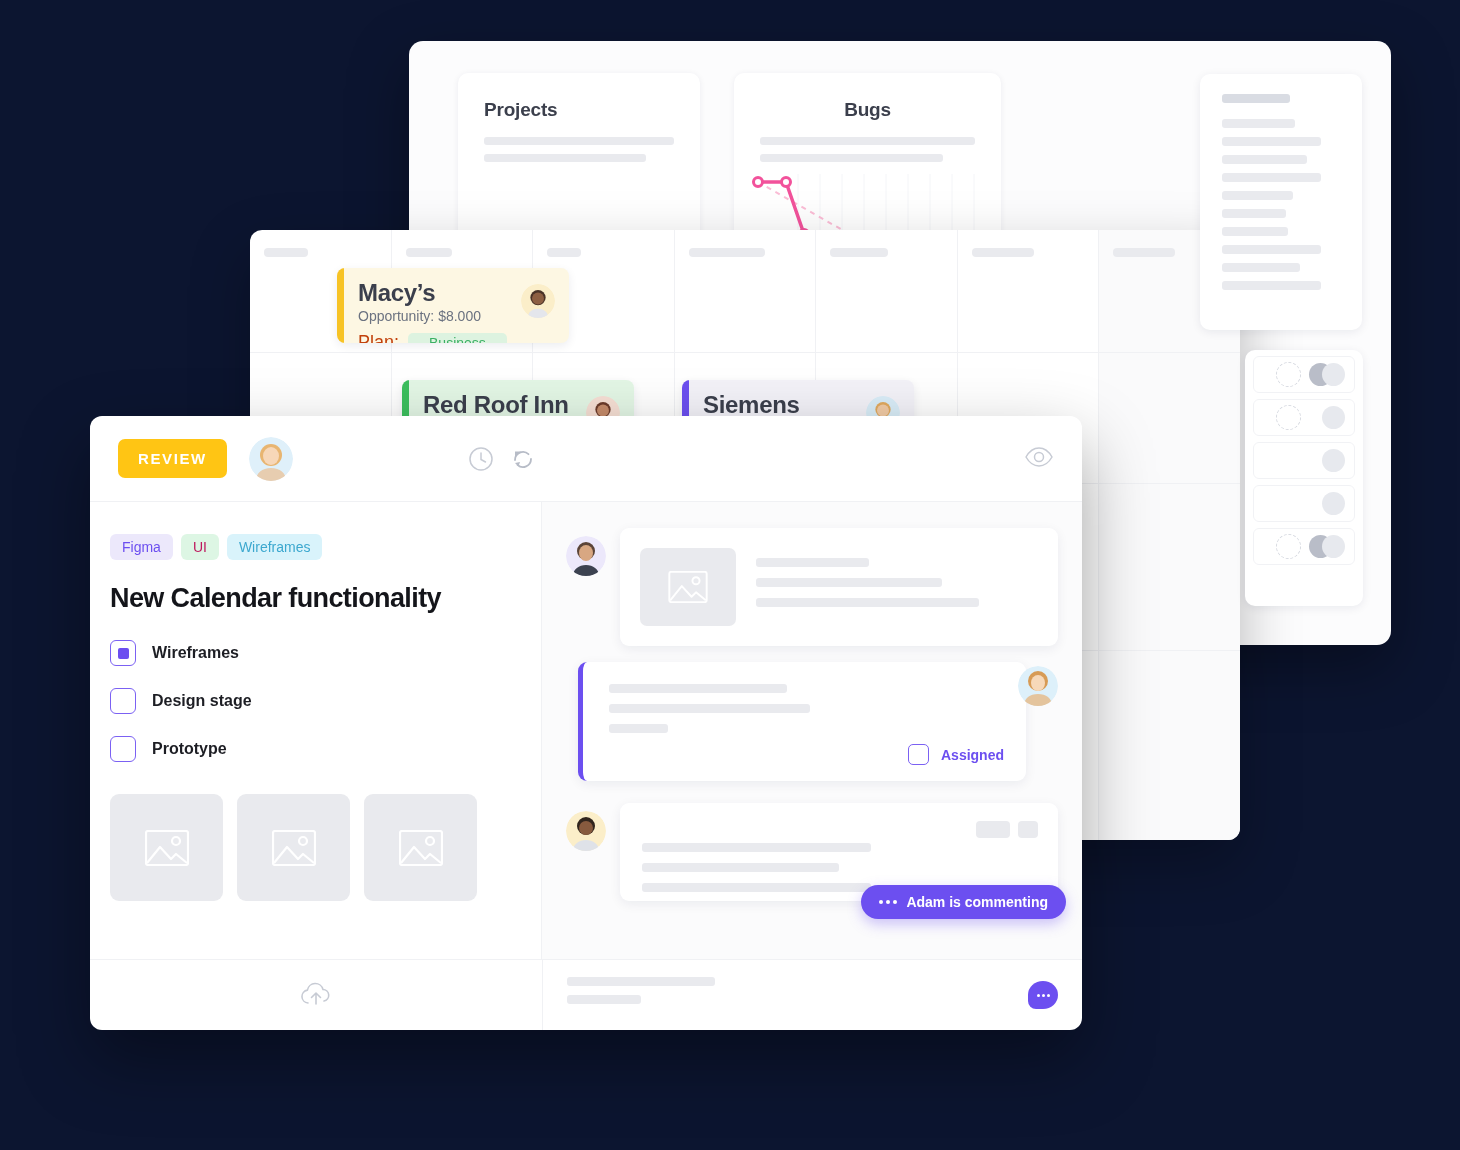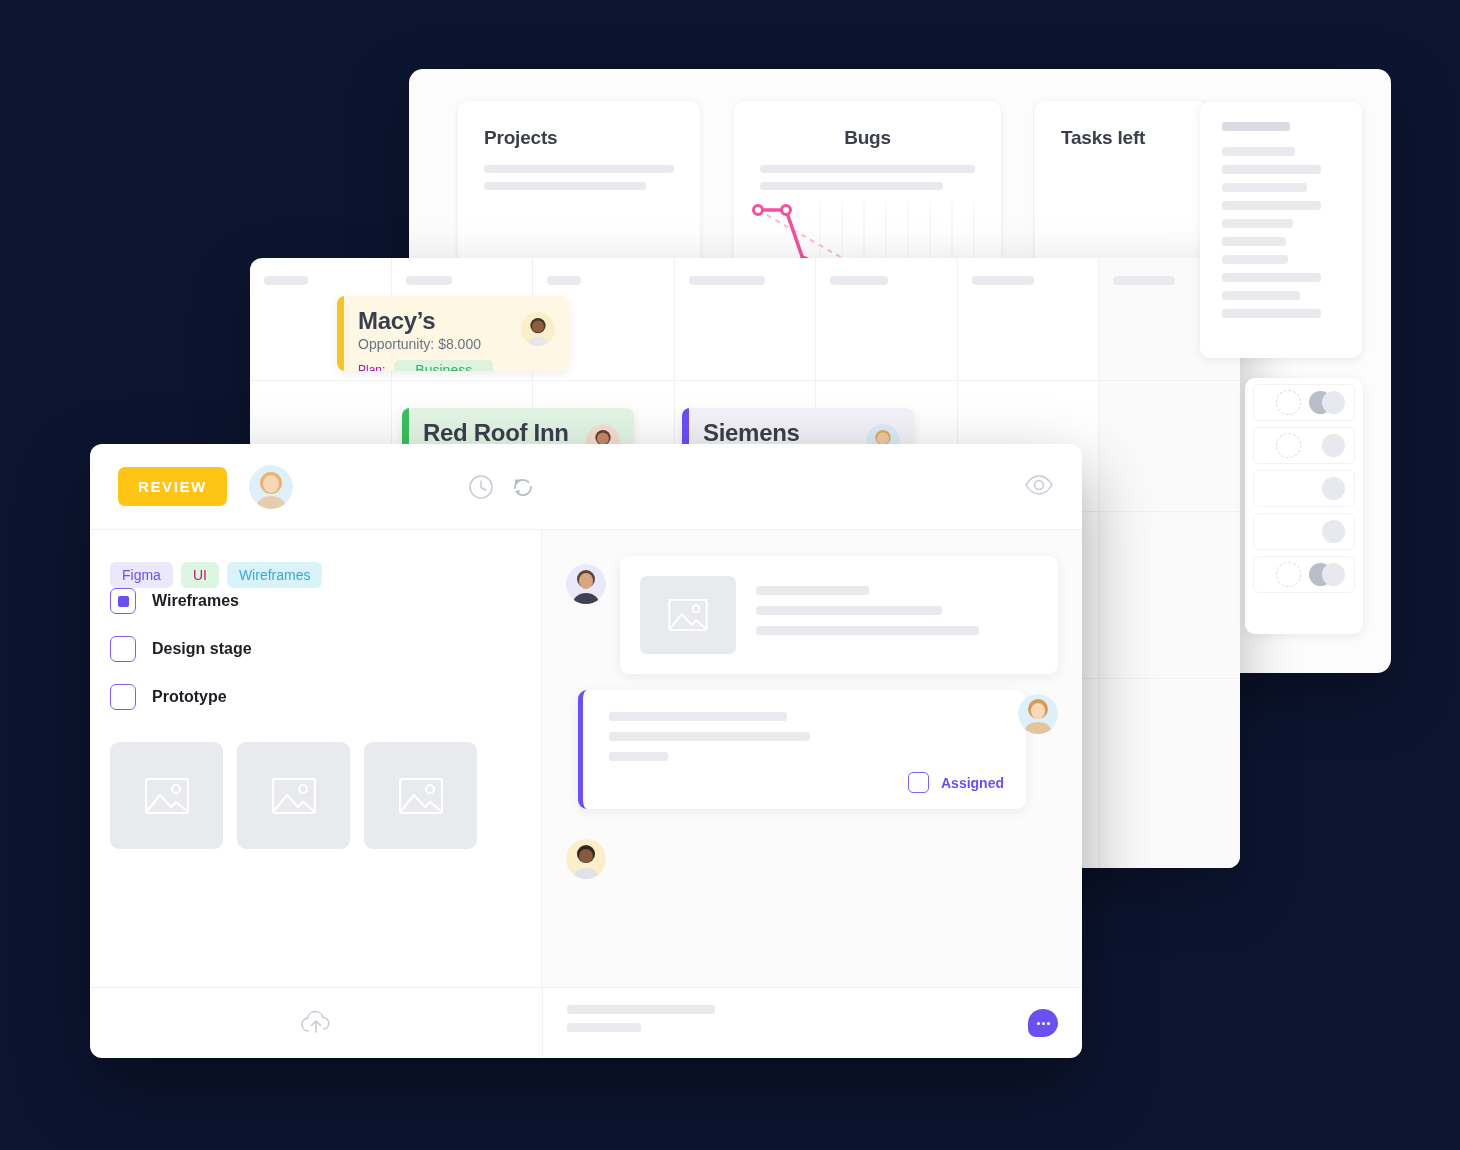--- a/index.html
+++ b/index.html
@@ -3,21 +3,21 @@
 <meta charset="utf-8">
 <style>
   html,body{margin:0;padding:0;}
   body{
     width:1460px;height:1150px;
     background:#0c1530;
     font-family:"Liberation Sans", sans-serif;
     overflow:hidden;
     position:relative;
   }
-  .stage{position:absolute;inset:0;margin-top:28px;}
+  .stage{position:absolute;inset:0;}
 
   
   .dash{
     position:absolute;left:409px;top:41px;width:982px;height:604px;
     background:#fcfcfd;border-radius:14px;
     box-shadow:0 22px 60px rgba(0,0,0,.35);
     overflow:hidden;
   }
   .dash-cards{position:absolute;left:49px;top:32px;display:flex;gap:34px;}
   .dcard{
@@ -76,21 +76,21 @@
 
   .kcard{
     position:absolute;border-radius:8px;display:flex;overflow:hidden;
     box-shadow:0 3px 10px rgba(16,24,64,.08);
   }
   .kcard .edge{width:7px;flex:0 0 7px;}
   .kcard .body{flex:1;padding:12px 14px;position:relative;}
   .kcard .nm{font-size:24px;font-weight:700;color:#3b3f4c;letter-spacing:-.3px;line-height:1.1;}
   .kcard .opp{font-size:14px;color:#6b7280;margin-top:2px;}
   .kcard .planrow{display:flex;align-items:center;gap:9px;margin-top:8px;}
-  .kcard .planlbl{font-size:12px;color:#a21caf;}
+  .kcard .planlbl{font-size:18px;color:#c2410c;}
   .kcard .planbadge{font-size:14px;padding:2px 21px;border-radius:5px;}
   .kav{position:absolute;right:14px;top:16px;width:34px;height:34px;border-radius:50%;overflow:hidden;}
 
   
   .task{
     position:absolute;left:90px;top:416px;width:992px;height:614px;
     background:#fff;border-radius:12px;
     box-shadow:0 30px 70px rgba(0,0,0,.38);
     overflow:hidden;display:flex;flex-direction:column;
   }
@@ -203,24 +203,20 @@
             <line x1="226" y1="6" x2="226" y2="80"></line>
           </g>
           <path d="M10 14 L112 72" stroke="#fbbdd6" stroke-width="2" stroke-dasharray="5 5" fill="none"></path>
           <path d="M10 14 L38 14 L56 66 L80 76" stroke="#f2529b" stroke-width="3.5" fill="none" stroke-linejoin="round" stroke-linecap="round"></path>
           <circle cx="10" cy="14" r="4.5" fill="#fff" stroke="#f2529b" stroke-width="3"></circle>
           <circle cx="38" cy="14" r="4.5" fill="#fff" stroke="#f2529b" stroke-width="3"></circle>
           <circle cx="56" cy="66" r="4.5" fill="#fff" stroke="#f2529b" stroke-width="3"></circle>
         </svg>
       </div>
 
-      <div class="dcard tasks">
-        <div class="dcard-title">Tasks left</div>
-        <div class="bigno">275</div>
-      </div>
 
     </div>
   </div>
 
   <div class="docpanel">
     <div class="sk head"></div>
     <div class="sk" style="width:62%"></div>
     <div class="sk" style="width:84%"></div>
     <div class="sk" style="width:72%"></div>
     <div class="sk" style="width:84%"></div>
@@ -397,20 +393,21 @@
 
     <div class="task-body">
 
       <div class="left-pane">
         <div class="tags">
           <span class="tag" style="background:#ece8fb;color:#6c4ff0;">Figma</span>
           <span class="tag" style="background:#ddf6e4;color:#be185d;">UI</span>
           <span class="tag" style="background:#d9f3fb;color:#3ca8cf;">Wireframes</span>
         </div>
 
+        <h1 class="task-title">New Calendar functionality</h1>
 
         <div class="check-item">
           <span class="cbox">
               <i></i>
             </span>
           <span class="lbl">Wireframes</span>
         </div>
         <div class="check-item">
           <span class="cbox"></span>
           <span class="lbl">Design stage</span>
@@ -496,20 +493,39 @@
 
         <div class="cmt-row">
           <div class="cmt-av">
             <svg class="av-img" viewBox="0 0 40 40">
                 <circle cx="20" cy="20" r="20" fill="#fbeec9"></circle>
                 <circle cx="20" cy="15" r="9" fill="#31251d"></circle>
                 <circle cx="20" cy="17" r="7" fill="#875a3e"></circle>
                 <path d="M7 40c0-7 6-11 13-11s13 4 13 11z" fill="#dfe2e8"></path>
               </svg>
           </div>
+          <div class="cmt-card" style="display:block;height:98px;padding:40px 22px 18px 22px;position:relative;">
+            <div class="mini-pills">
+              <span style="width:34px"></span>
+              <span style="width:20px"></span>
+            </div>
+            <div>
+              <div class="sk" style="width:58%;height:9px;margin-bottom:11px;"></div>
+              <div class="sk" style="width:50%;height:9px;margin-bottom:11px;"></div>
+              <div class="sk" style="width:58%;height:9px;margin-bottom:11px;"></div>
+            </div>
+            <div class="typing">
+              <span class="dots">
+                  <i></i>
+                  <i></i>
+                  <i></i>
+                </span>
+              <span>Adam is commenting</span>
+            </div>
+          </div>
         </div>
 
       </div>
     </div>
 
     <div class="task-footer">
       <div class="foot-left">
         <svg width="34" height="30" viewBox="0 0 34 30">
           <path d="M9 23a6.5 6.5 0 0 1-.6-12.9A8 8 0 0 1 24 9.5a5.8 5.8 0 0 1 1 11.5" fill="none" stroke="#c7cbd4" stroke-width="1.6" stroke-linecap="round"></path>
           <path d="M17 24V13M12.5 17.5L17 13l4.5 4.5" fill="none" stroke="#c7cbd4" stroke-width="1.6" stroke-linecap="round" stroke-linejoin="round"></path>

